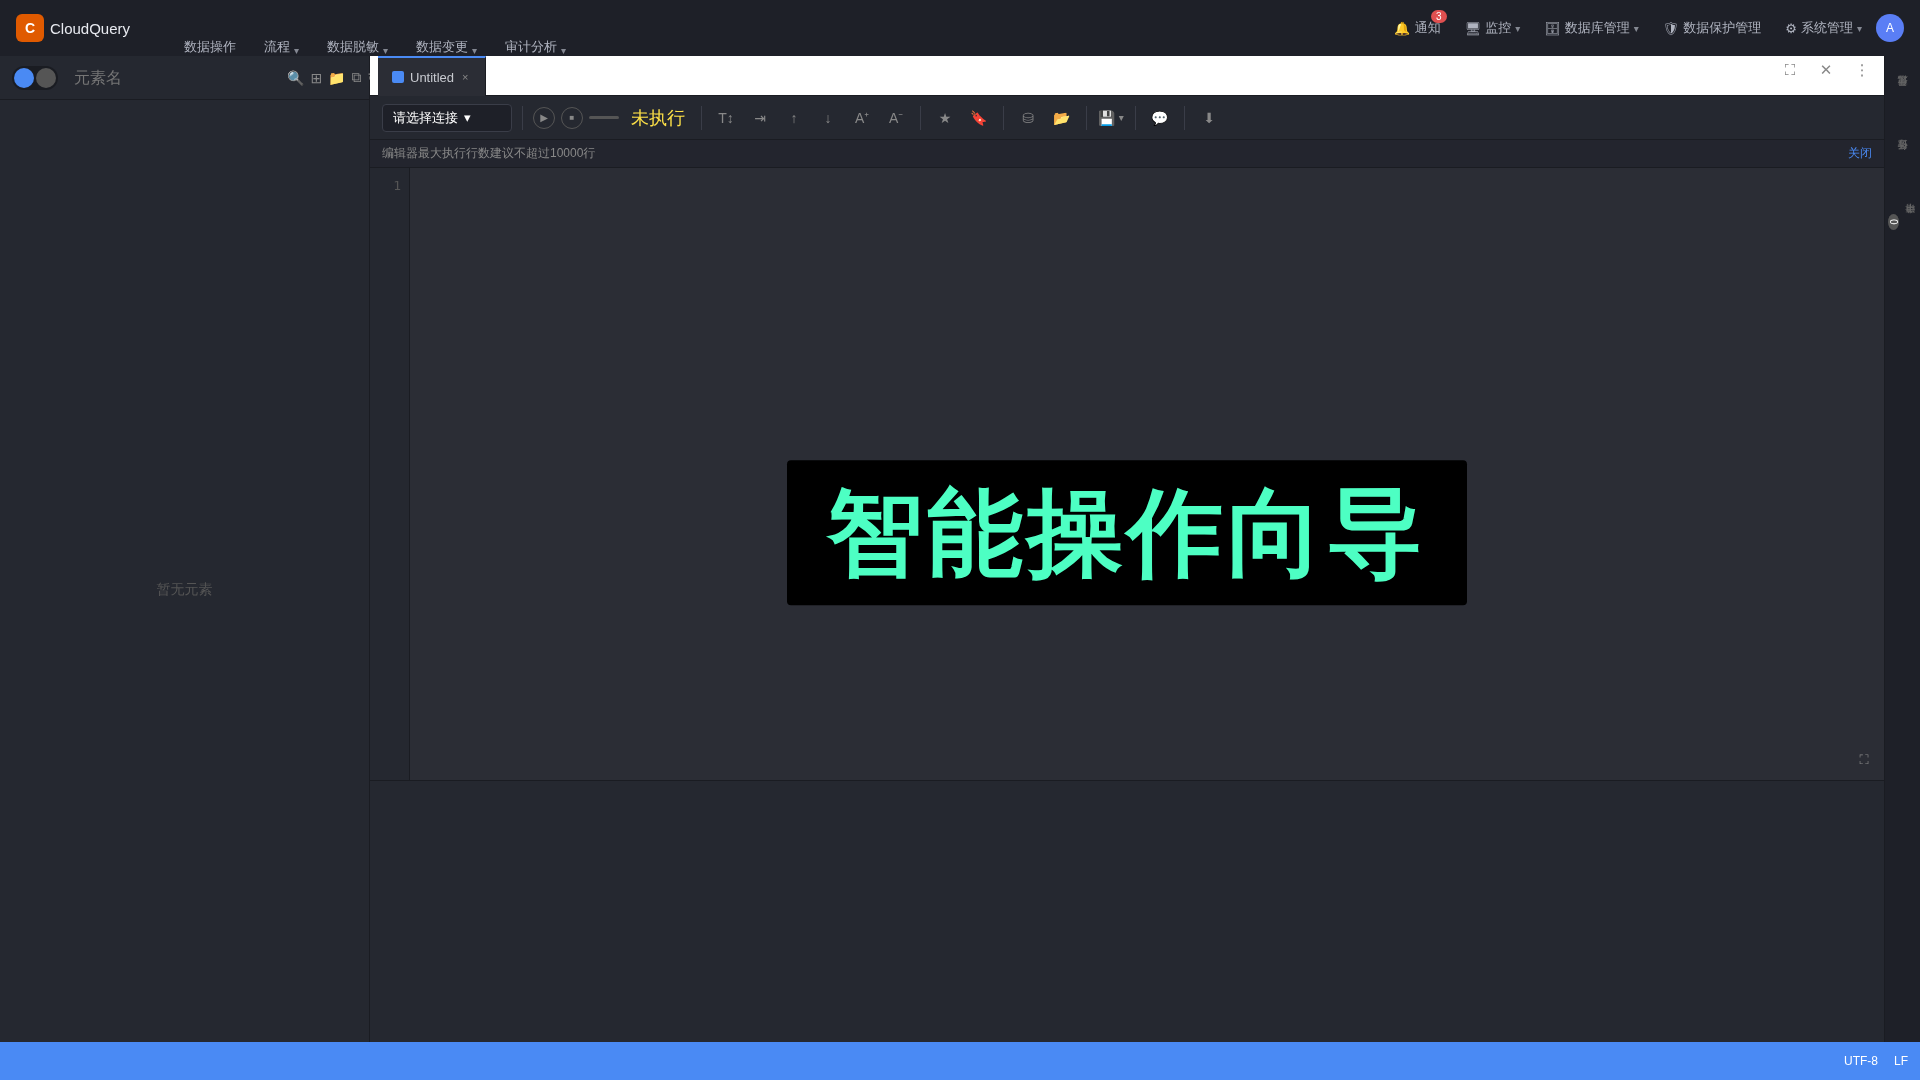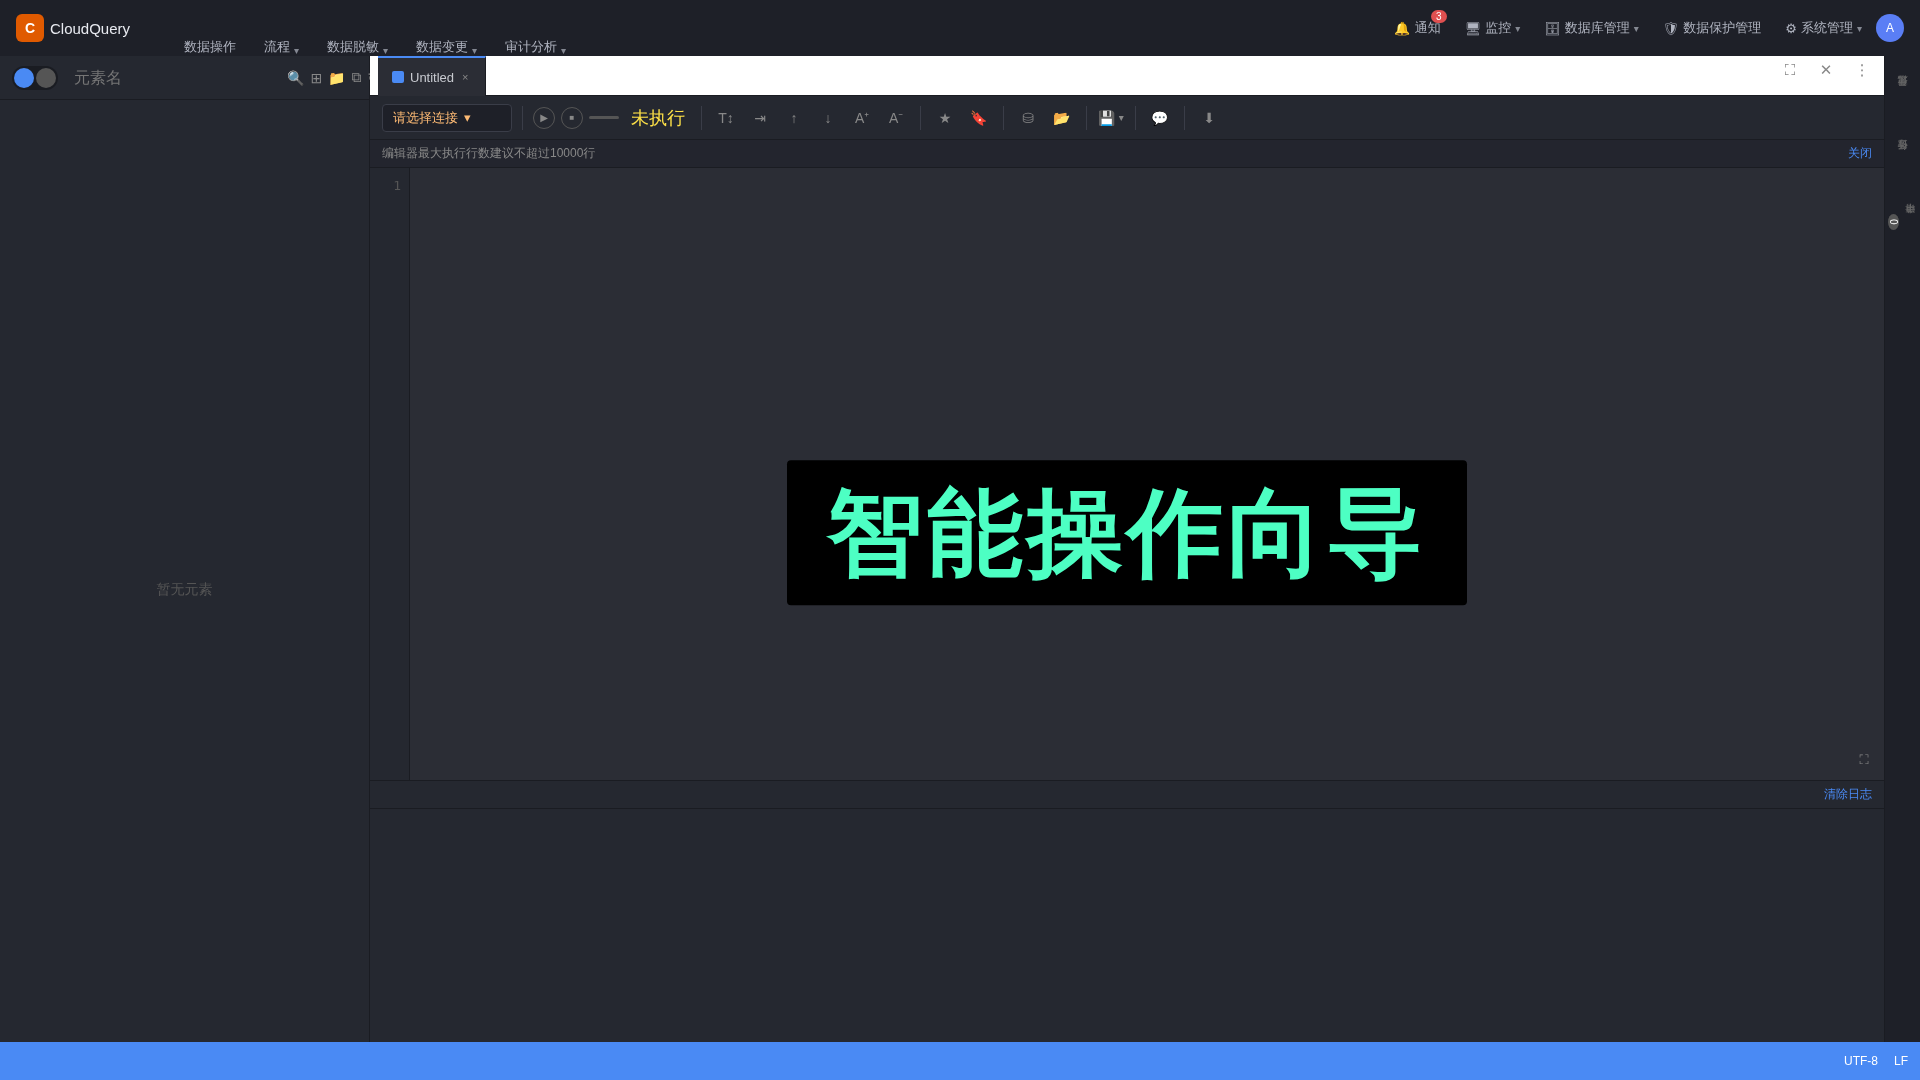--- a/index.html
+++ b/index.html
@@ -258,21 +258,21 @@
     .connection-select {
       display: flex;
       align-items: center;
       gap: 6px;
       background: #1e2028;
       border: 1px solid #3a3d48;
       border-radius: 4px;
       padding: 4px 10px;
       cursor: pointer;
       font-size: 13px;
-      color: #fdba74;
+      color: #ffffff;
       min-width: 130px;
     }
     .toolbar-divider {
       width: 1px;
       height: 24px;
       background: #3a3d48;
       margin: 0 4px;
     }
     .toolbar-btn {
       width: 28px;
@@ -627,23 +627,20 @@
         </div>
         <div class="editor-content"></div>
         <div class="expand-btn">⛶</div>
       </div>
 
       <div class="smart-banner">
         <div class="smart-banner-text">智能操作向导</div>
       </div>
 
       <div class="log-area">
-        <div class="log-header">
-          <span class="clear-log-btn">清除日志</span>
-        </div>
         <div class="log-content"></div>
       </div>
 
     </div>
   </div>
 
   <div class="right-sidebar">
     <div class="right-sidebar-item">
       <span>暂无信息</span>
     </div>

